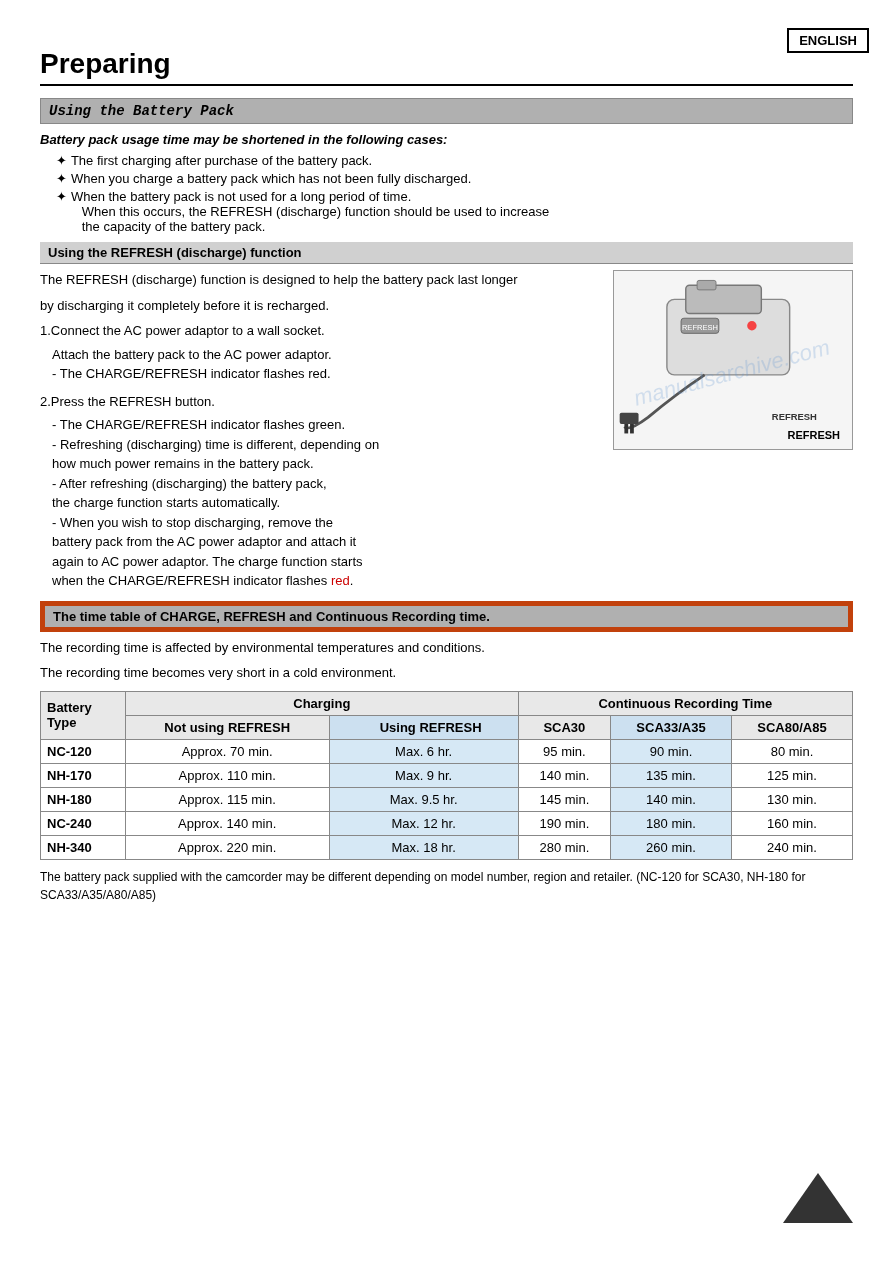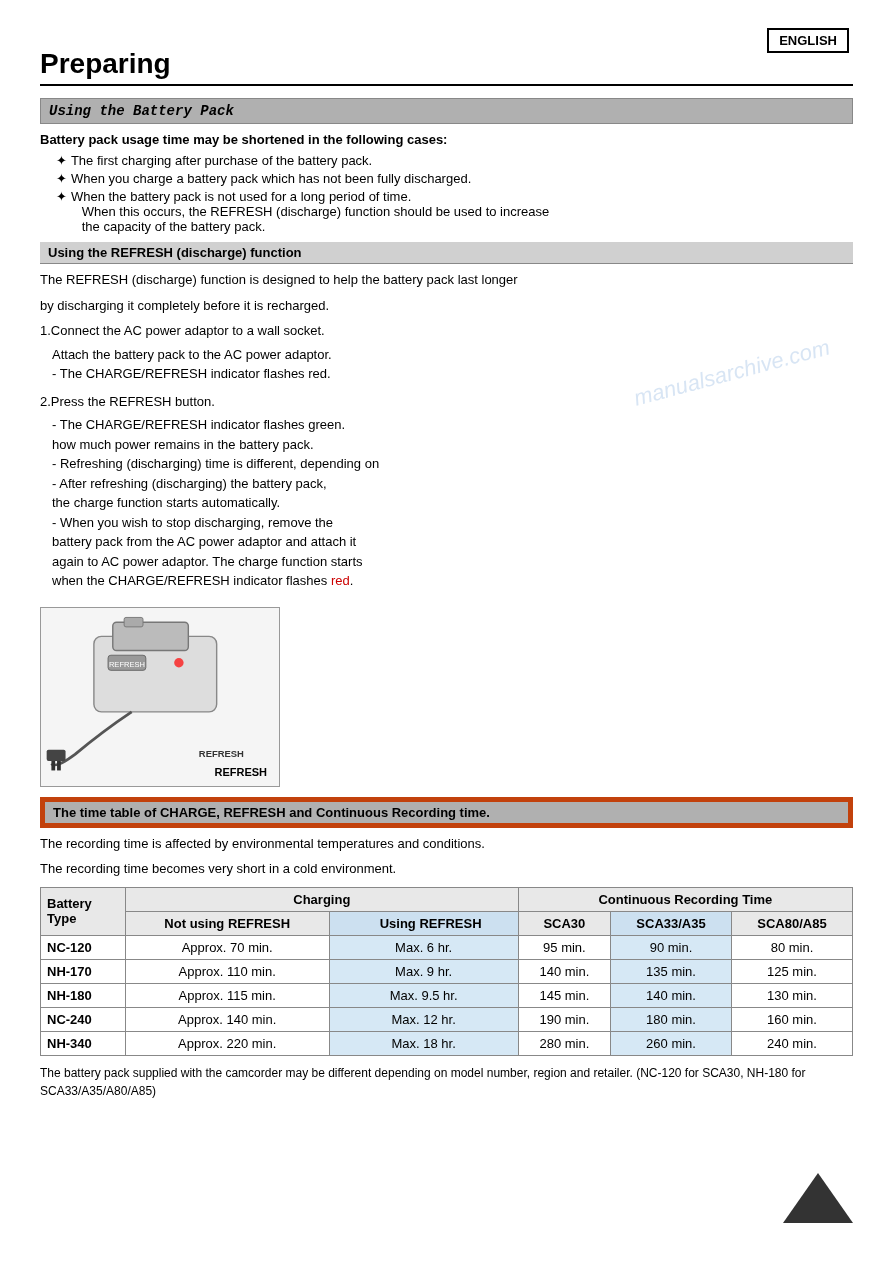--- a/index.html
+++ b/index.html
@@ -11,21 +11,21 @@
       width: 893px;
       min-height: 1263px;
       position: relative;
       padding: 30px 40px 40px 40px;
     }
 
     
     .english-badge {
       position: absolute;
       top: 28px;
-      right: 44px;
+      right: 24px;
       border: 2px solid #000;
       padding: 3px 10px;
       font-weight: bold;
       font-size: 13px;
     }
 
     
     .page-title {
       font-size: 28px;
       font-weight: bold;
@@ -57,20 +57,21 @@
       font-size: 13px;
       margin-bottom: 6px;
       border-bottom: 1px solid #888;
     }
 
     
     .warning-bold {
       font-weight: bold;
       font-size: 13px;
       margin-bottom: 6px;
+      font-style: italic;
     }
 
     
     .bullet-list {
       margin-left: 16px;
       margin-bottom: 8px;
     }
     .bullet-item {
       display: flex;
       gap: 4px;
@@ -86,21 +87,20 @@
       font-size: 13px;
       margin-bottom: 6px;
       line-height: 1.5;
     }
 
     
     .two-col {
       display: flex;
       gap: 16px;
       margin-bottom: 10px;
-      flex-direction: column;
     }
     .two-col-left {
       flex: 1;
     }
     .two-col-right {
       width: 240px;
       flex-shrink: 0;
     }
 
     
@@ -264,22 +264,22 @@
   <div class="two-col-left">
     <p class="body-text">The REFRESH (discharge) function is designed to help the battery pack last longer</p>
     <p class="body-text">by discharging it completely before it is recharged.</p>
 
     <p class="step-text">1.Connect the AC power adaptor to a wall socket.</p>
     <p class="step-sub">Attach the battery pack to the AC power adaptor.</p>
     <p class="step-sub">- The CHARGE/REFRESH indicator flashes red.</p>
 
     <p class="step-text" style="margin-top:8px;">2.Press the REFRESH button.</p>
     <p class="step-sub">- The CHARGE/REFRESH indicator flashes green.</p>
+    <p class="step-sub">- Refreshing (discharging) time is different, depending on</p>
     <p class="step-sub">how much power remains in the battery pack.</p>
-    <p class="step-sub">- Refreshing (discharging) time is different, depending on</p>
     <p class="step-sub">- After refreshing (discharging) the battery pack,</p>
     <p class="step-sub">the charge function starts automatically.</p>
     <p class="step-sub">- When you wish to stop discharging, remove the</p>
     <p class="step-sub">battery pack from the AC power adaptor and attach it</p>
     <p class="step-sub">again to AC power adaptor. The charge function starts</p>
     <p class="step-sub">
       <span>when the CHARGE/REFRESH indicator flashes </span><span class="red-text">red</span><span>.</span>
     </p>
   </div>
   <div class="two-col-right">

